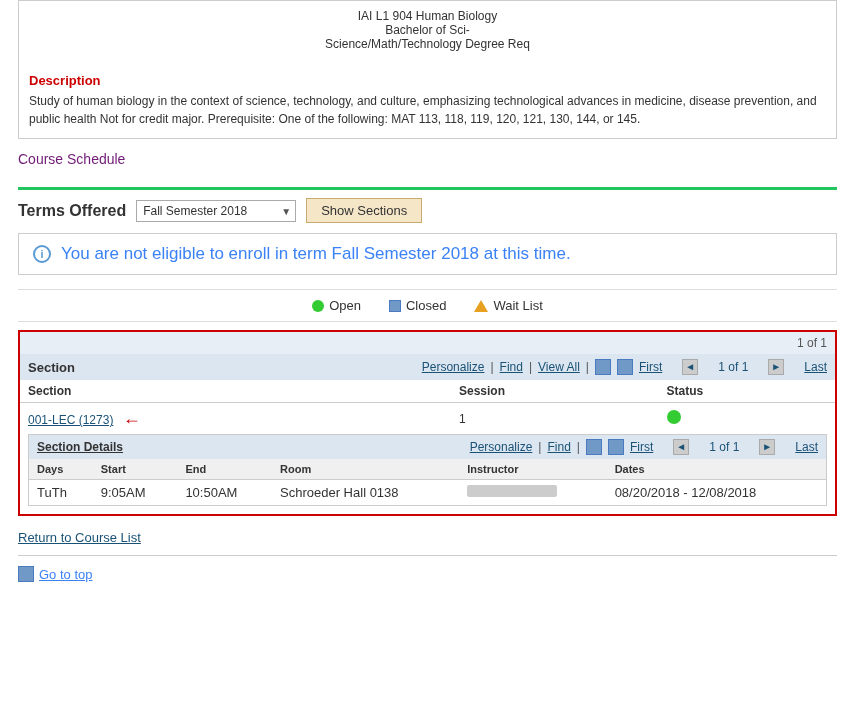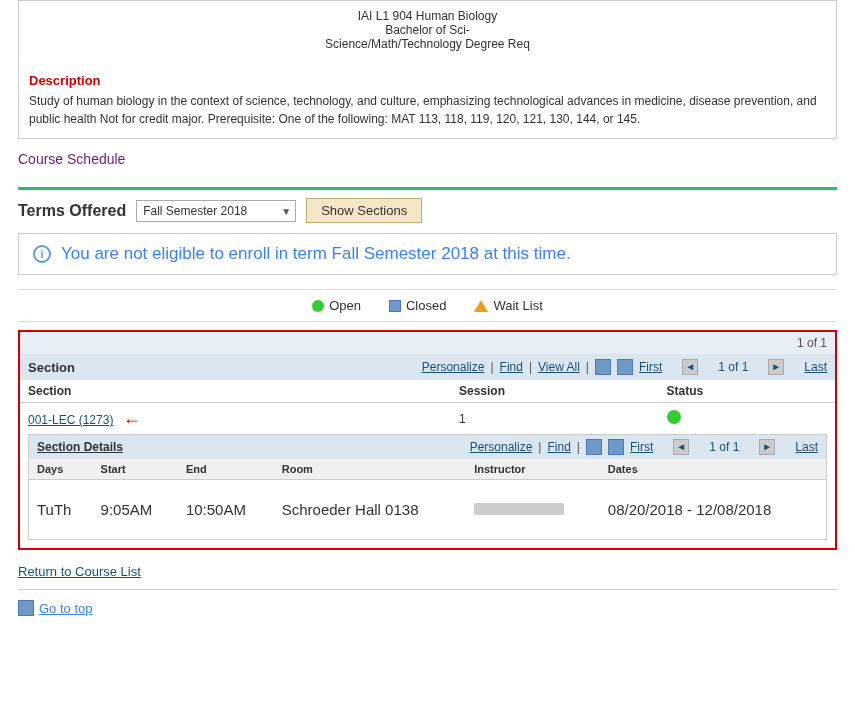--- a/index.html
+++ b/index.html
@@ -307,22 +307,22 @@
     .details-table th {
       text-align: left;
       font-size: 11px;
       font-weight: bold;
       color: #333;
       padding: 4px 8px;
       border-bottom: 1px solid #ccc;
       background: #f0f0f0;
     }
     .details-table td {
-      padding: 21px 8px;
-      font-size: 15px;
+      padding: 5px 8px;
+      font-size: 13px;
       vertical-align: top;
     }
 
     .blurred-name {
       display: inline-block;
       width: 90px;
       height: 12px;
       background: #ccc;
       border-radius: 2px;
     }

